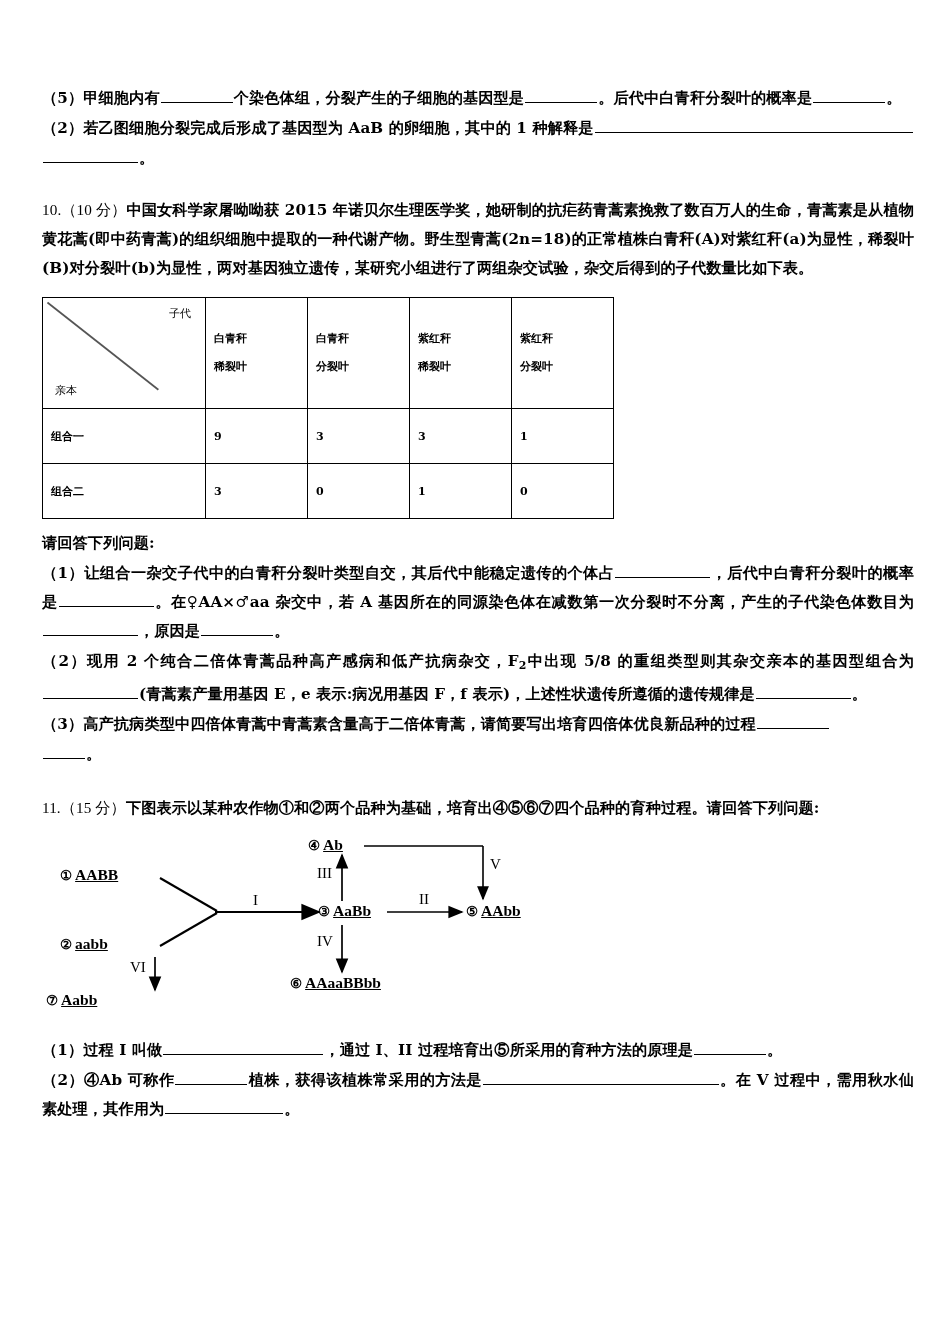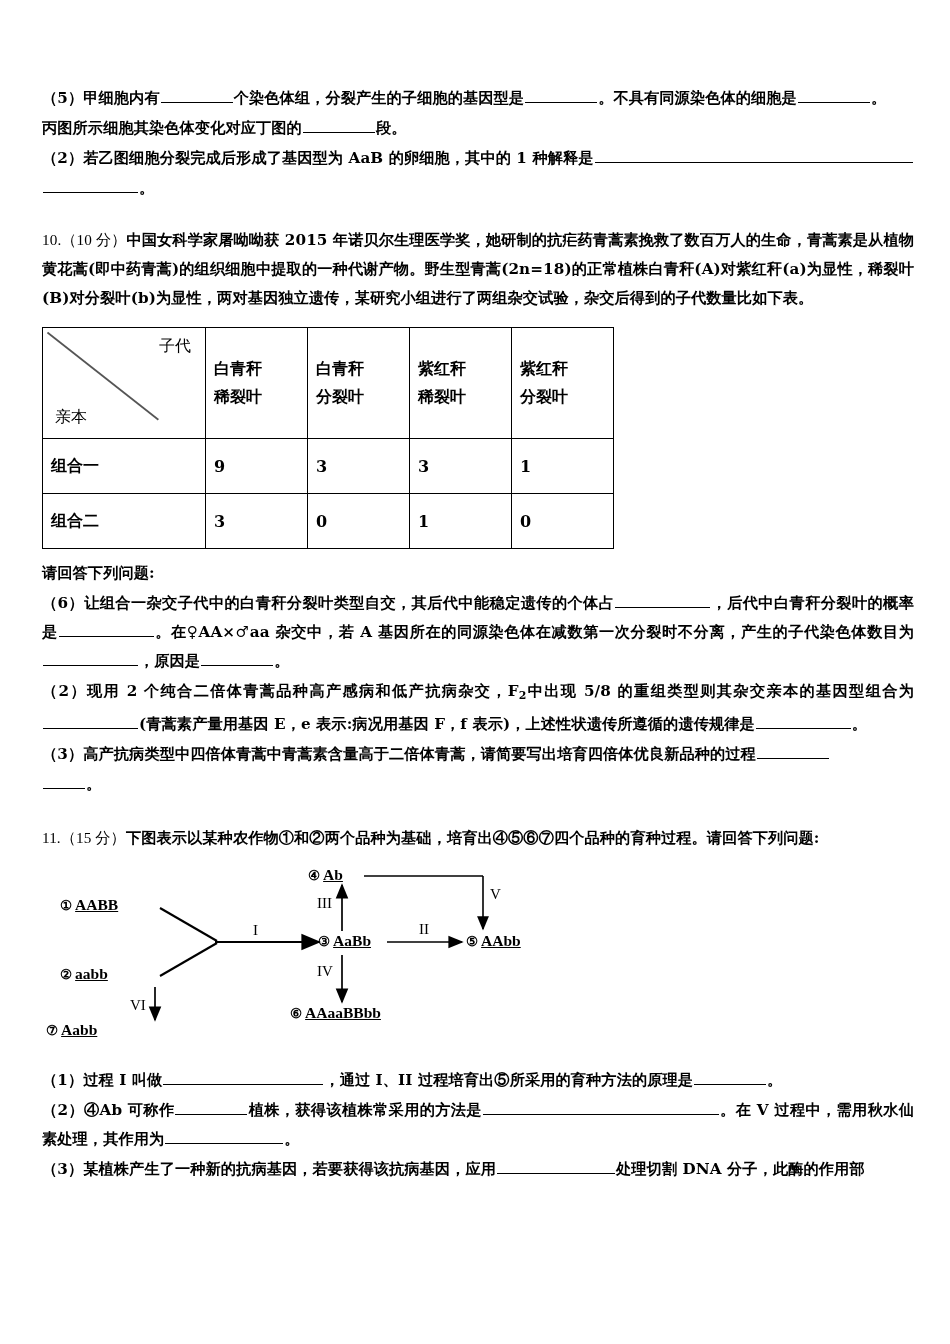--- a/index.html
+++ b/index.html
@@ -57,21 +57,21 @@
     font-family: "Liberation Serif", "DejaVu Serif", serif;
     font-weight: 400;
     margin-top: 28px;
   }
 
   
   .tbl-wrap { margin: 14px 0 10px 0; }
   table.data {
     border-collapse: collapse;
     table-layout: fixed;
-    font-size: 16px;
+    font-size: 11px;
     font-weight: 700;
   }
   table.data td, table.data th {
     border: 1.3px solid #000;
     padding: 7px 8px;
     vertical-align: middle;
     text-align: left;
     font-weight: 700;
   }
   .corner-cell {
@@ -130,24 +130,21 @@
     margin-right: 3px;
   }
 </style>
 </head>
 <body>
 
 <div class="page">
   <div class="content">
 
     <div class="para">
-      <span>（5）甲细胞内有</span><span class="bl bl-m"></span><span>个染色体组，分裂产生的子细胞的基因型是</span><span class="bl bl-m"></span><span>。不具有同源染色体的细胞是</span><span class="bl bl-m"></span><span>。</span>
-    </div>
-    <div class="para">
-      <span>丙图所示细胞其染色体变化对应丁图的</span><span class="bl bl-m"></span><span>段。</span>
+      <span>（5）甲细胞内有</span><span class="bl bl-m"></span><span>个染色体组，分裂产生的子细胞的基因型是</span><span class="bl bl-m"></span><span>。后代中白青秆分裂叶的概率是</span><span class="bl bl-m"></span><span>。</span>
     </div>
 
     <div class="para">
       <span>（2）若乙图细胞分裂完成后形成了基因型为 AaB 的卵细胞，其中的 1 种解释是</span><span class="bl" style="width:318px"></span>
     </div>
     <div class="para">
       <span class="bl bl-l"></span><span>。</span>
     </div>
 
     <div class="para" style="margin-top:22px">
@@ -196,21 +193,21 @@
           <td class="numcell">1</td>
           <td class="numcell">0</td>
         </tr>
       </tbody>
         </table>
     </div>
 
     <div class="para">请回答下列问题:</div>
 
     <div class="para">
-      <span>（6）让组合一杂交子代中的白青秆分裂叶类型自交，其后代中能稳定遗传的个体占</span><span class="bl bl-l"></span><span>，后代中白青秆分裂叶的概率是</span><span class="bl bl-l"></span><span>。在♀AA×♂aa 杂交中，若 A 基因所在的同源染色体在减数第一次分裂时不分离，产生的子代染色体数目为</span><span class="bl bl-l"></span><span>，原因是</span><span class="bl bl-m"></span><span>。</span>
+      <span>（1）让组合一杂交子代中的白青秆分裂叶类型自交，其后代中能稳定遗传的个体占</span><span class="bl bl-l"></span><span>，后代中白青秆分裂叶的概率是</span><span class="bl bl-l"></span><span>。在♀AA×♂aa 杂交中，若 A 基因所在的同源染色体在减数第一次分裂时不分离，产生的子代染色体数目为</span><span class="bl bl-l"></span><span>，原因是</span><span class="bl bl-m"></span><span>。</span>
     </div>
 
     <div class="para">
       <span>（2）现用 2 个纯合二倍体青蒿品种高产感病和低产抗病杂交，F</span><sub>2</sub><span>中出现 5/8 的重组类型则其杂交亲本的基因型组合为</span><span class="bl bl-l"></span><span>(青蒿素产量用基因 E，e 表示:病况用基因 F，f 表示)，上述性状遗传所遵循的遗传规律是</span><span class="bl bl-l"></span><span>。</span>
     </div>
 
     <div class="para">
       <span>（3）高产抗病类型中四倍体青蒿中青蒿素含量高于二倍体青蒿，请简要写出培育四倍体优良新品种的过程</span><span class="bl bl-m"></span>
     </div>
     <div class="para">
@@ -270,29 +267,26 @@
       </div>
       <div class="dg-label" style="left:4px; top:158px;">
         <span class="circnum">⑦</span><span>Aabb</span>
       </div>
 
       <div class="dg-roman" style="left:211px; top:59px;">I</div>
       <div class="dg-roman" style="left:377px; top:58px;">II</div>
       <div class="dg-roman" style="left:275px; top:32px;">III</div>
       <div class="dg-roman" style="left:275px; top:100px;">IV</div>
       <div class="dg-roman" style="left:448px; top:23px;">V</div>
-      <div class="dg-roman" style="left:88px; top:126px;margin-top:8px;">VI</div>
+      <div class="dg-roman" style="left:88px; top:126px;">VI</div>
     </div>
 
     <div class="para" style="margin-top:8px">
       <span>（1）过程 I 叫做</span><span class="bl bl-xxl"></span><span>，通过 I、II 过程培育出⑤所采用的育种方法的原理是</span><span class="bl bl-m"></span><span>。</span>
     </div>
 
     <div class="para">
       <span>（2）④Ab 可称作</span><span class="bl bl-m"></span><span>植株，获得该植株常采用的方法是</span><span class="bl bl-w"></span><span>。在 V 过程中，需用秋水仙素处理，其作用为</span><span class="bl bl-xl"></span><span>。</span>
     </div>
 
-    <div class="para">
-      <span>（3）某植株产生了一种新的抗病基因，若要获得该抗病基因，应用</span><span class="bl bl-xl"></span><span>处理切割 DNA 分子，此酶的作用部</span>
-    </div>
 
   </div>
 </div>
 
 </body></html>

